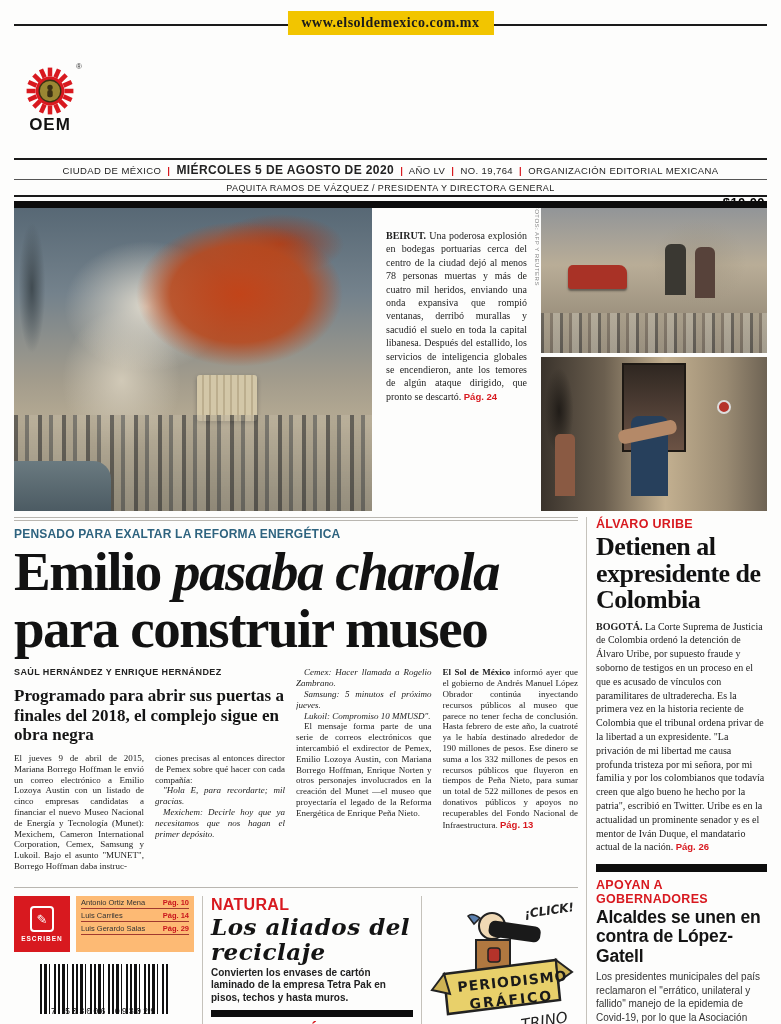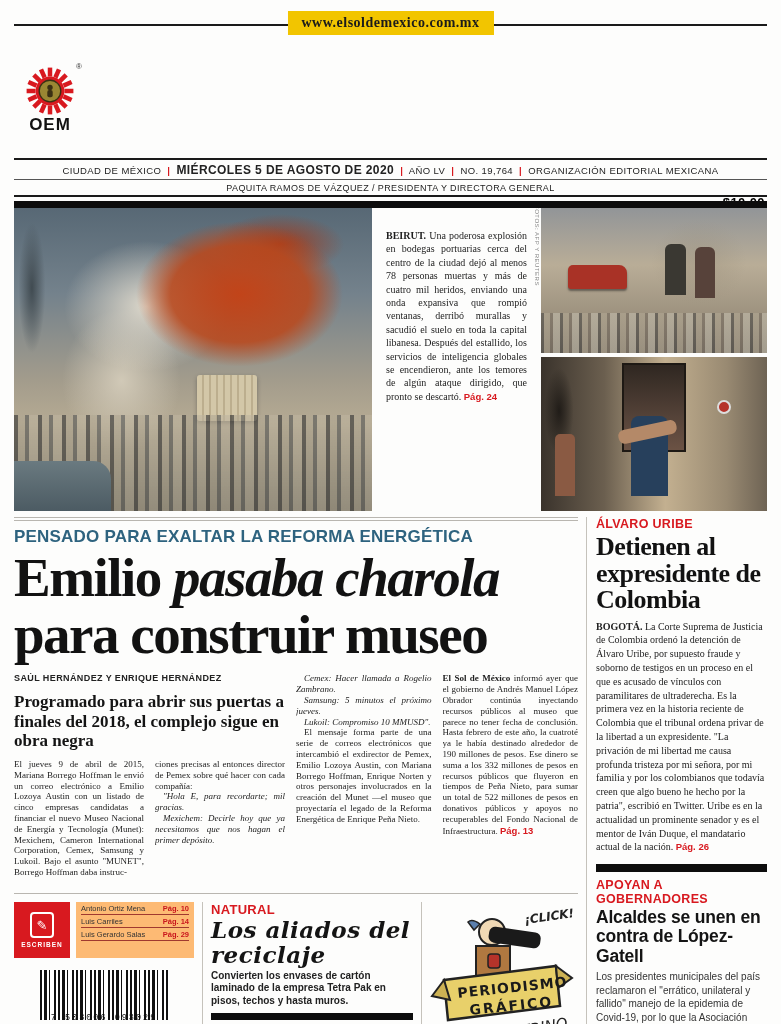--- a/index.html
+++ b/index.html
@@ -70,21 +70,21 @@
   .photo-s2 .fig3 { position:absolute; left:6%; top:50%; width:9%; height:40%; background:#8a5a43; border-radius:5px 5px 0 0; }
   .photo-s2 .sign { position:absolute; right:16%; top:28%; width:14px; height:14px; border-radius:50%; background:#b5332a; border:2px solid #ddd; }
 
   
   .content-row { display:flex; margin-top:6px; height:648px; }
   .main-col { flex:1; min-width:0; padding-right:8px; }
   .rail-divider { width:1px; background:#c5c2bb; }
   .right-rail { width:180px; flex:0 0 180px; padding-left:9px; }
 
   .double-rule { border-top:1px solid #b9b6b0; border-bottom:1px solid #b9b6b0; height:4px; margin-bottom:6px; }
-  .kicker-blue { color:#2e637f; font-weight:900; font-size:17px; letter-spacing:.2px; }
+  .kicker-blue { color:#2e637f; font-weight:900; font-size:12px; letter-spacing:.2px; }
   .main-hl { font-family:"Liberation Serif", serif; font-weight:bold; font-size:55px; line-height:1.04; letter-spacing:-1.5px; color:#121212; margin-top:2px; }
   .main-hl .it { font-style:italic; }
 
   .article { display:flex; gap:11px; margin-top:10px; height:212px; overflow:hidden; }
   .left-half { flex:2; min-width:0; display:flex; flex-direction:column; }
   .byline { font-size:9px; font-weight:bold; letter-spacing:.4px; color:#222; }
   .subhead { font-family:"Liberation Serif", serif; font-weight:bold; font-size:17px; line-height:1.15; color:#141414; margin-top:9px; }
   .two-cols { display:flex; gap:11px; margin-top:8px; flex:1; overflow:hidden; }
   .body-col { flex:1; min-width:0; font-family:"Liberation Serif", serif; font-size:9px; line-height:1.2; text-align:justify; color:#222; overflow:hidden; }
   .body-col p { text-indent:8px; }
@@ -105,21 +105,21 @@
   .esc-box .pad { width:24px; height:26px; border:2px solid #fff; border-radius:4px; display:flex; align-items:center; justify-content:center; font-size:13px; line-height:1; }
   .esc-box .lbl { font-size:6.5px; font-weight:bold; letter-spacing:1px; }
   .esc-list { flex:1; background:#fdba74; padding:0 5px 0 5px; }
   .esc-row { display:flex; justify-content:space-between; border-bottom:1px solid #a0392f; padding:2px 0 1px; font-size:7.5px; color:#333; }
   .esc-row .pg { color:#c9161d; font-weight:bold; }
   .barcode { margin:12px 0 0 26px; width:128px; position:relative; }
   .bars { height:50px; background:repeating-linear-gradient(90deg,#111 0 2px,#fff 2px 4px,#111 4px 7px,#fff 7px 9px,#111 9px 10px,#fff 10px 14px,#111 14px 16px,#fff 16px 18px); }
   .bar-digits { font-family:"Liberation Mono", monospace; font-size:8.5px; letter-spacing:2px; text-align:center; margin-top:-7px; background:transparent; color:#111; }
   .v-div { width:1px; background:#c5c2bb; margin:0 8px; }
   .mid-col { flex:1; min-width:0; }
-  .kicker-red { color:#d8191f; font-weight:900; font-size:13px; letter-spacing:.3px; }
+  .kicker-red { color:#d8191f; font-weight:900; font-size:16px; letter-spacing:.3px; }
   .natural-title { font-family:"DejaVu Serif", serif; font-style:italic; font-weight:bold; font-size:23px; letter-spacing:.5px; color:#141414; line-height:1.05; margin-top:1px; }
   .mid-body { font-size:10px; font-weight:bold; line-height:1.25; color:#222; margin-top:3px; }
   .black-bar { height:7px; background:#0d0d0d; margin:6px 0 5px 0; }
   .cartoon-col { flex:0 0 148px; position:relative; }
 
   
   .rail-kicker { color:#d8191f; font-weight:900; font-size:12.5px; letter-spacing:.3px; }
   .rail-hl { font-family:"Liberation Serif", serif; font-weight:bold; font-size:26px; line-height:1.02; letter-spacing:-.5px; color:#121212; margin-top:3px; }
   .rail-body { font-family:"Liberation Serif", serif; font-size:10px; line-height:1.38; color:#222; margin-top:6px; text-align:left; }
   .rail-blackbar { height:8px; background:#0d0d0d; margin:10px 0 6px 0; }

